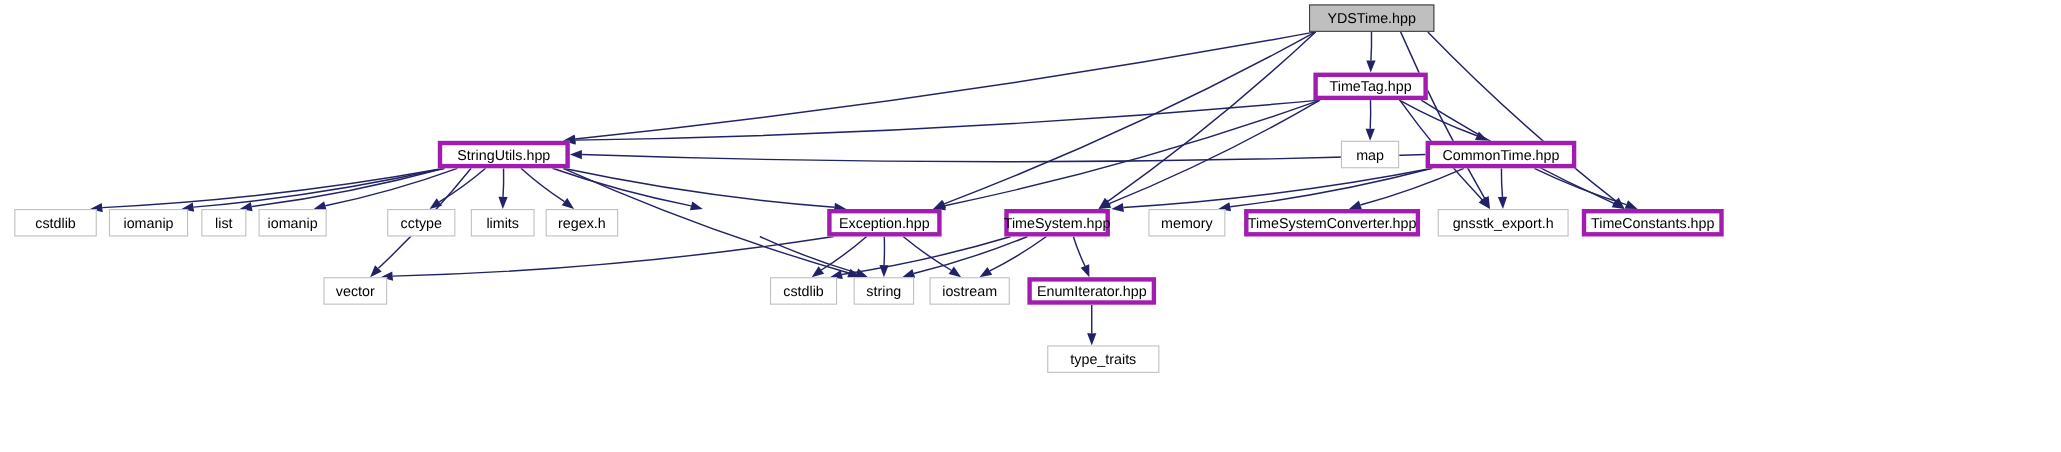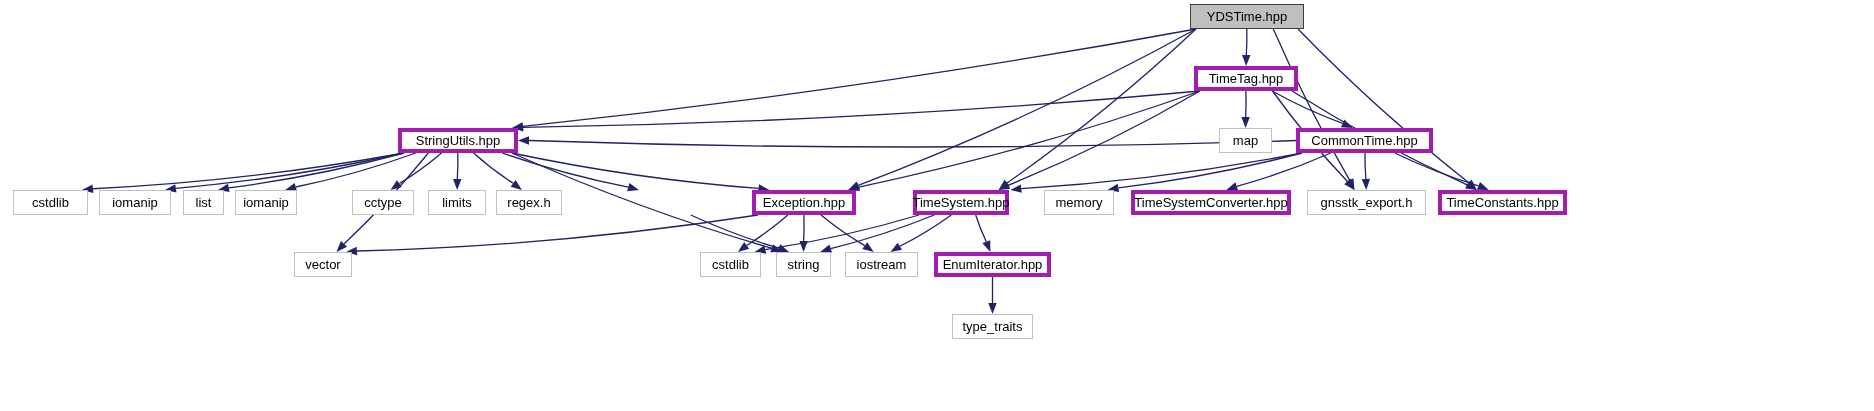--- a/index.html
+++ b/index.html
@@ -148,14 +148,14 @@
     <div class="node project" style="left: 913px; top: 190px; width: 96px;">TimeSystem.hpp</div>
     <div class="node system" style="left: 1044px; top: 190px; width: 70px;">memory</div>
     <div class="node project" style="left: 1131px; top: 190px; width: 160px;">TimeSystemConverter.hpp</div>
     <div class="node system" style="left: 1307px; top: 190px; width: 119px;">gnsstk_export.h</div>
     <div class="node project" style="left: 1438px; top: 190px; width: 129px;">TimeConstants.hpp</div>
     <div class="node system" style="left: 294px; top: 252px; width: 58px;">vector</div>
     <div class="node system" style="left: 700px; top: 252px; width: 61px;">cstdlib</div>
     <div class="node system" style="left: 776px; top: 252px; width: 55px;">string</div>
     <div class="node system" style="left: 845px; top: 252px; width: 73px;">iostream</div>
     <div class="node project" style="left: 934px; top: 252px; width: 117px;">EnumIterator.hpp</div>
-    <div class="node system" style="left: 952px; top: 314px; width: 81px;">type_traits</div>
+    <div class="node system" style="left: 952px; top: 314px; width: 102px;">type_traits</div>
   </div>
 
 </body></html>

